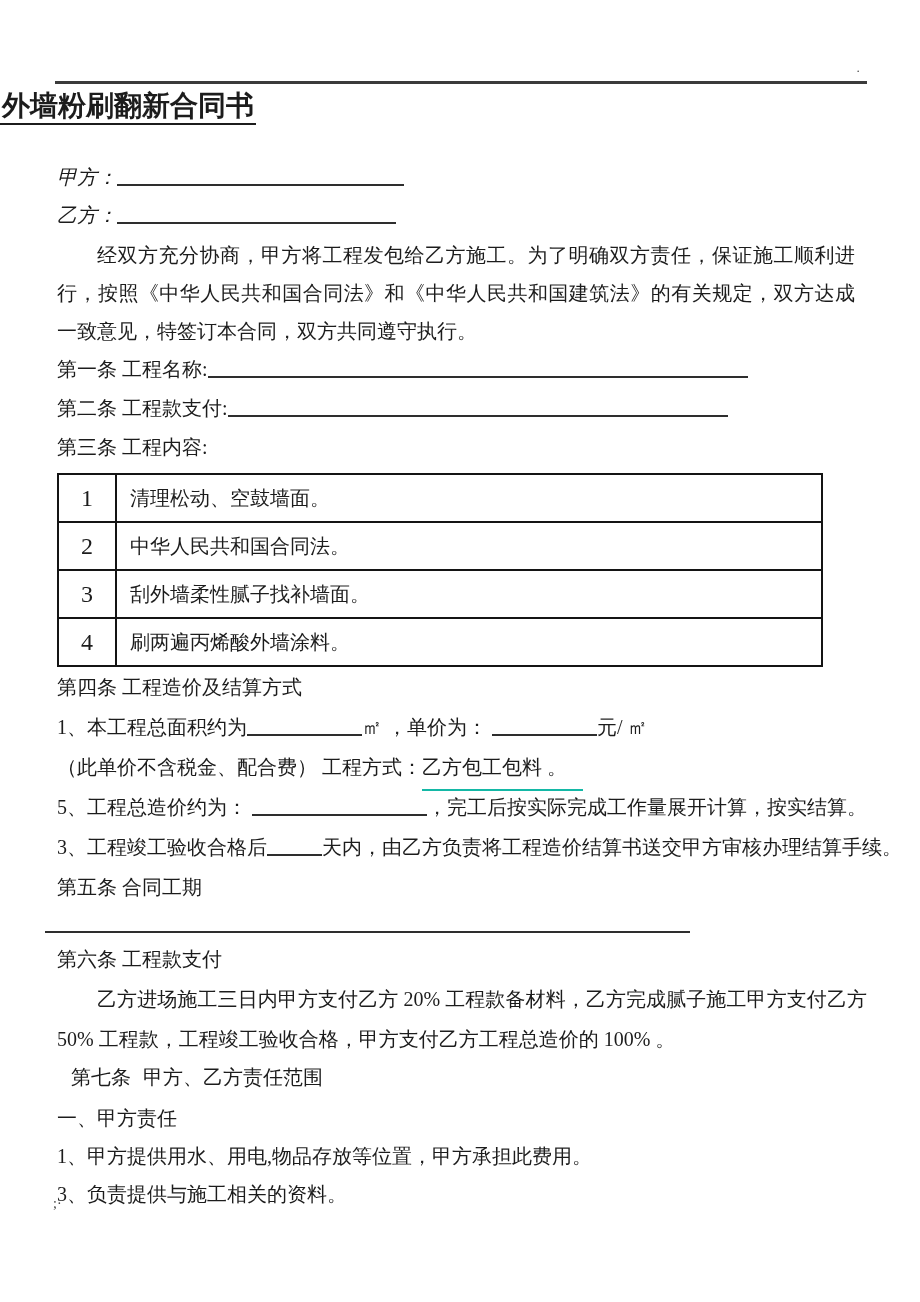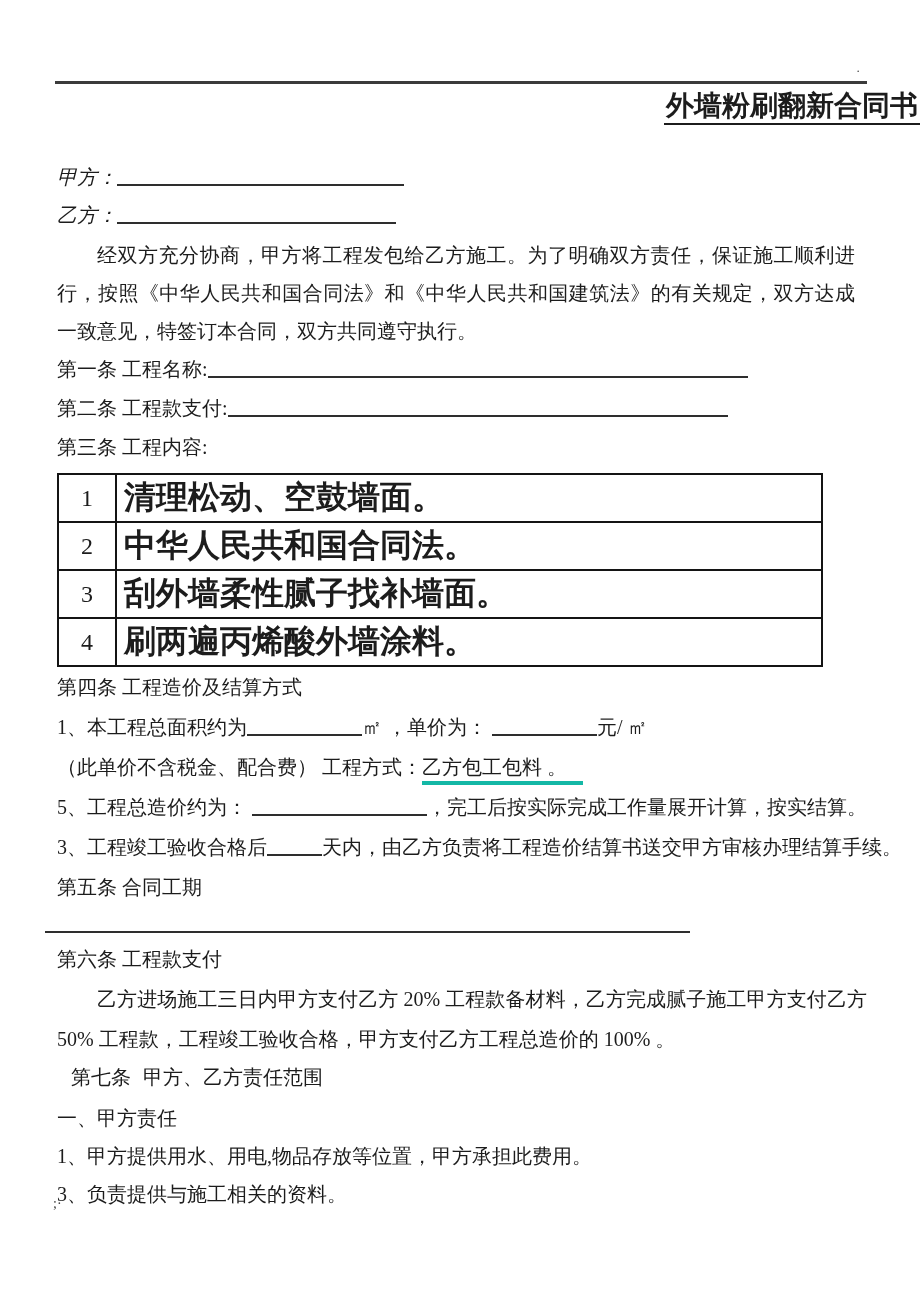--- a/index.html
+++ b/index.html
@@ -14,21 +14,21 @@
   .top-rule {
     position:absolute; top:81px; left:55px;
     width:812px; height:3px; background:#3b3b3b;
   }
   .corner-mark {
     position:absolute; top:64px; left:856px;
     font-size:13px; color:#4a4a4a; line-height:13px;
   }
   .title {
     margin:0; padding-top:86px;
-    text-align:right;
+    text-align:left;
     font-size:28px; font-weight:700; line-height:40px;
   }
   .title-text { border-bottom:2px solid #1c1c1c; padding:0 2px 2px 2px; }
   .content { margin:0 53px 0 57px; font-size:20px; }
 
   .party-line { line-height:38px; white-space:nowrap;font-style:italic; }
   .party-line.first { margin-top:32px; }
 
   .blank {
     display:inline-block;
@@ -45,27 +45,27 @@
   .clause-line { line-height:39px; white-space:nowrap; }
   .heading { line-height:40px; }
 
   .work-table { border-collapse:collapse; margin-top:6px; width:766px; }
   .work-table td { border:2px solid #141414; height:46px; padding:0; }
   .work-table td.num {
     width:56px; text-align:center;
     font-size:24px; font-weight:400;
   }
   .work-table td.desc {
-    font-size:32px; font-weight:700;
-    padding-left:7px;
+    font-size:20px; font-weight:400;
+    padding-left:13px;
     font-family:"Liberation Sans","DejaVu Sans",sans-serif;
   }
 
   .price-line { line-height:40px; white-space:nowrap; }
-  .u-text { border-bottom:4px solid #14b8a6; padding-right:16px; padding-bottom:3px; }
+  .u-text { border-bottom:2px solid #14b8a6; padding-right:16px; padding-bottom:11px; }
 
   .standalone-rule {
     height:24px; width:645px; margin-left:-12px; margin-bottom:6px;
     border-bottom:2px solid #2e2e2e;
   }
 
   .para { margin:0; line-height:40px; text-align:justify; text-indent:2em; }
   .c7 { padding-left:14px;font-family:Liberation Mono, monospace; }
   .resp-line { line-height:38px; }
 

